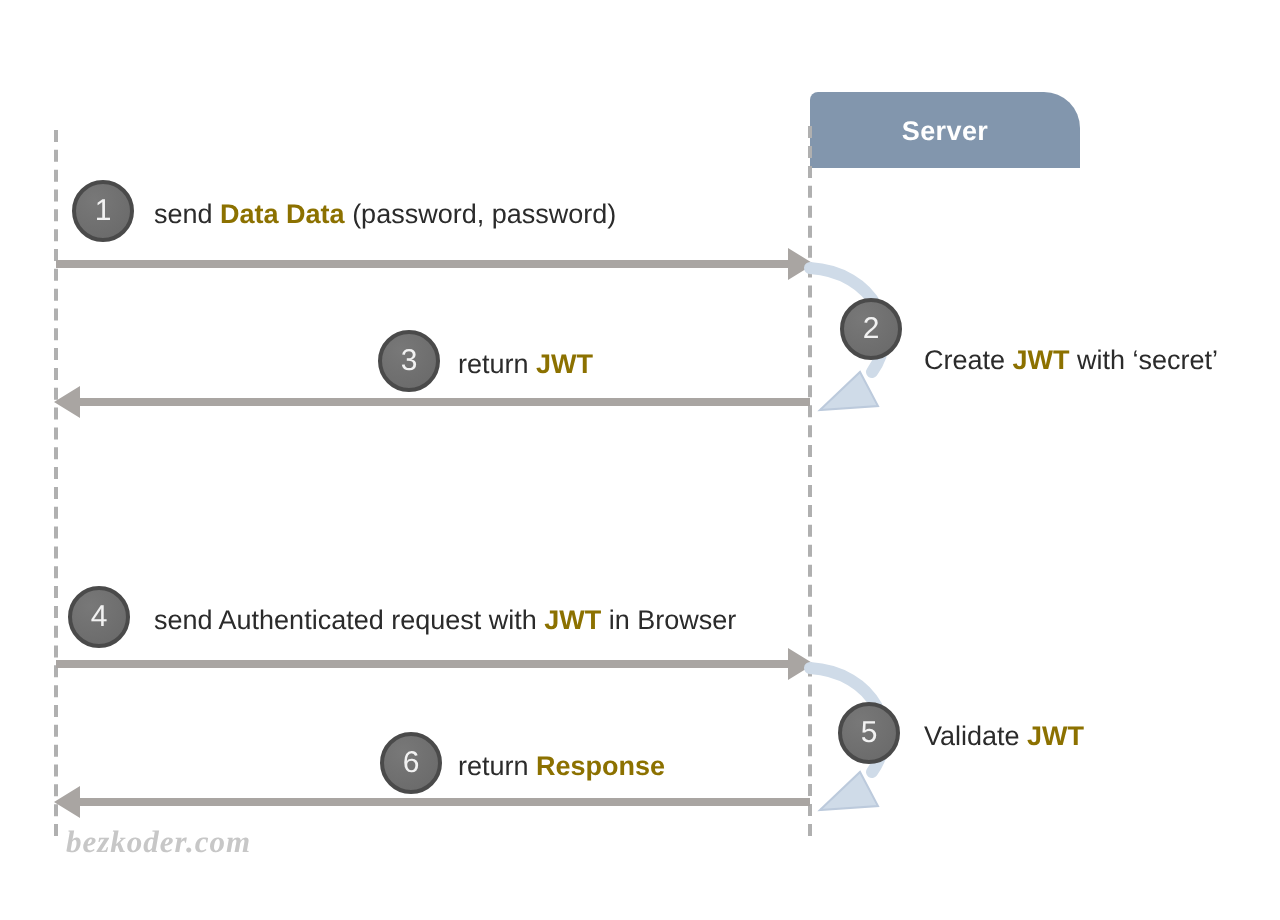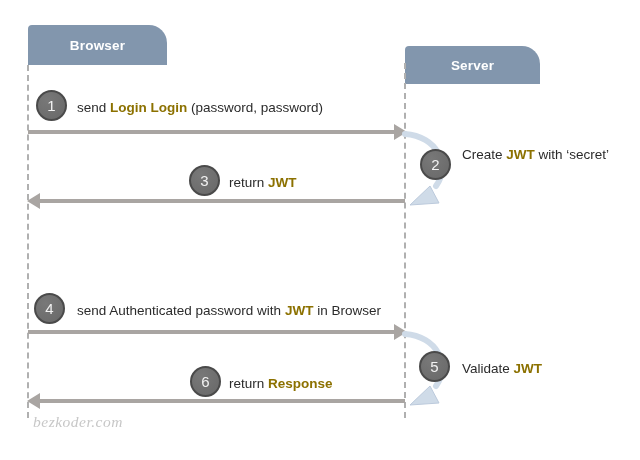--- a/index.html
+++ b/index.html
@@ -33,30 +33,29 @@
     display:flex;align-items:center;justify-content:center;
   }
   .label{
     position:absolute;transform:translateY(-50%);white-space:nowrap;
     font-size:13.5px;color:#2b2b2b;
   }
   .label .em{color:var(--highlight,#8c7100);font-weight:700;}
   .loop{position:absolute;}
   .watermark{
     position:absolute;left:33px;top:413px;
-    font-family:"Liberation Serif",serif;font-style:italic;font-weight:400;
+    font-family:"Liberation Serif",serif;font-style:italic;font-weight:700;
     font-size:15.5px;letter-spacing:.5px;color:var(--watermark,#c7c7c7);
   }
 </style>
 </head>
 <body>
 
 <div class="diagram">
 
-  <div class="actor actor-browser">Browser</div>
   <div class="actor actor-server">Server</div>
 
   <div class="lifeline lifeline-browser"></div>
   <div class="lifeline lifeline-server"></div>
 
   <div class="bar" style="left:28px;top:130px;width:366px;"></div>
   <div class="head-right" style="left:394px;top:124px;"></div>
 
   <svg class="loop" style="left:401px;top:127px;" width="56" height="84" viewBox="0 0 56 84">
     <path d="M4,7 C36,9 50,38 35,59" fill="none" stroke="#cfdbe8" stroke-width="6" stroke-linecap="round"></path>
@@ -77,22 +76,22 @@
   <div class="bar" style="left:40px;top:399px;width:365px;"></div>
   <div class="head-left" style="left:27px;top:393px;"></div>
 
   <div class="num" style="left:36px;top:90px;">1</div>
   <div class="num" style="left:420px;top:149px;">2</div>
   <div class="num" style="left:189px;top:165px;">3</div>
   <div class="num" style="left:34px;top:293px;">4</div>
   <div class="num" style="left:419px;top:351px;">5</div>
   <div class="num" style="left:190px;top:366px;">6</div>
 
-  <div class="label" style="left:77px;top:107px;"><span>send </span><span class="em">Login Login</span><span> (password, password)</span></div>
-  <div class="label" style="left:462px;top:154px;"><span>Create </span><span class="em">JWT</span><span> with ‘secret’</span></div>
+  <div class="label" style="left:77px;top:107px;"><span>send </span><span class="em">Data Data</span><span> (password, password)</span></div>
+  <div class="label" style="left:462px;top:180px;"><span>Create </span><span class="em">JWT</span><span> with ‘secret’</span></div>
   <div class="label" style="left:229px;top:182px;"><span>return </span><span class="em">JWT</span></div>
-  <div class="label" style="left:77px;top:310px;"><span>send Authenticated password with </span><span class="em">JWT</span><span> in Browser</span></div>
+  <div class="label" style="left:77px;top:310px;"><span>send Authenticated request with </span><span class="em">JWT</span><span> in Browser</span></div>
   <div class="label" style="left:229px;top:383px;"><span>return </span><span class="em">Response</span></div>
   <div class="label" style="left:462px;top:368px;"><span>Validate </span><span class="em">JWT</span></div>
 
   <div class="watermark">bezkoder.com</div>
 
 </div>
 
 </body></html>

